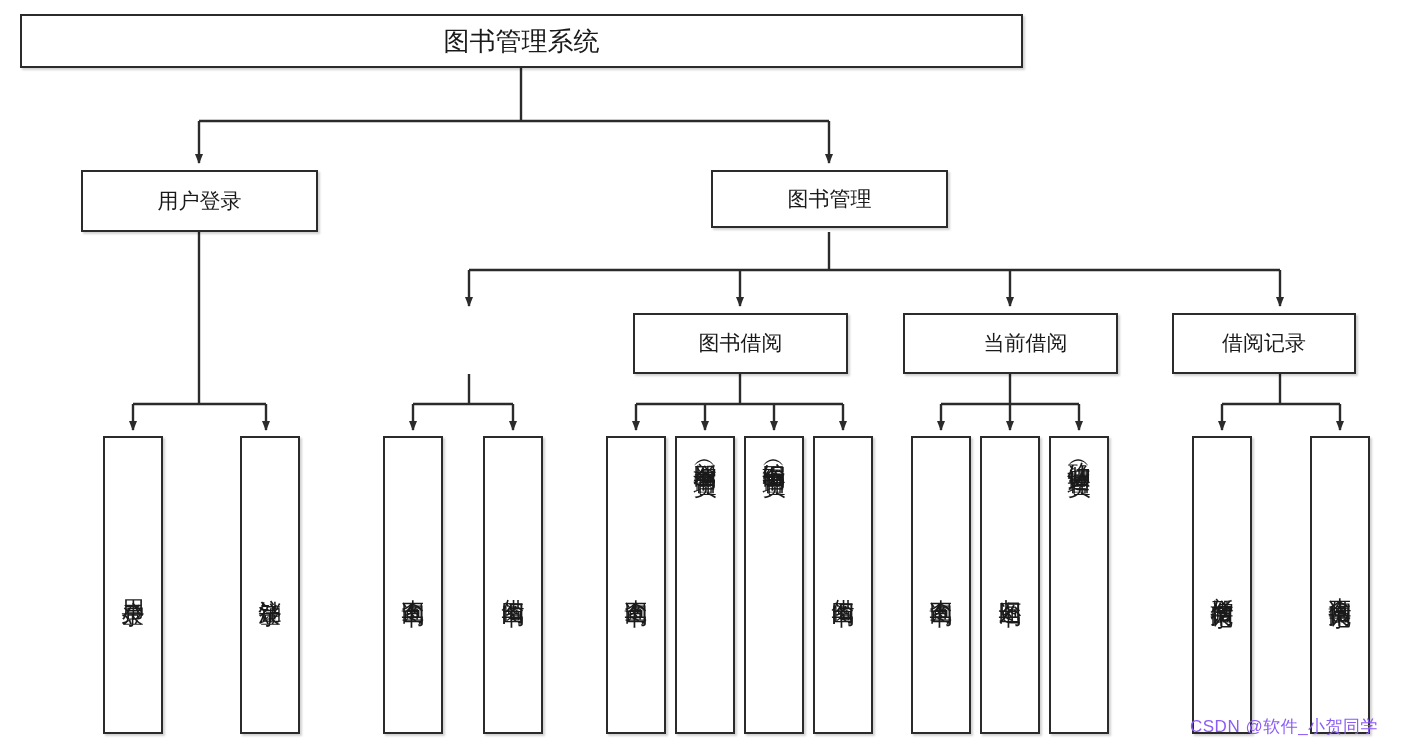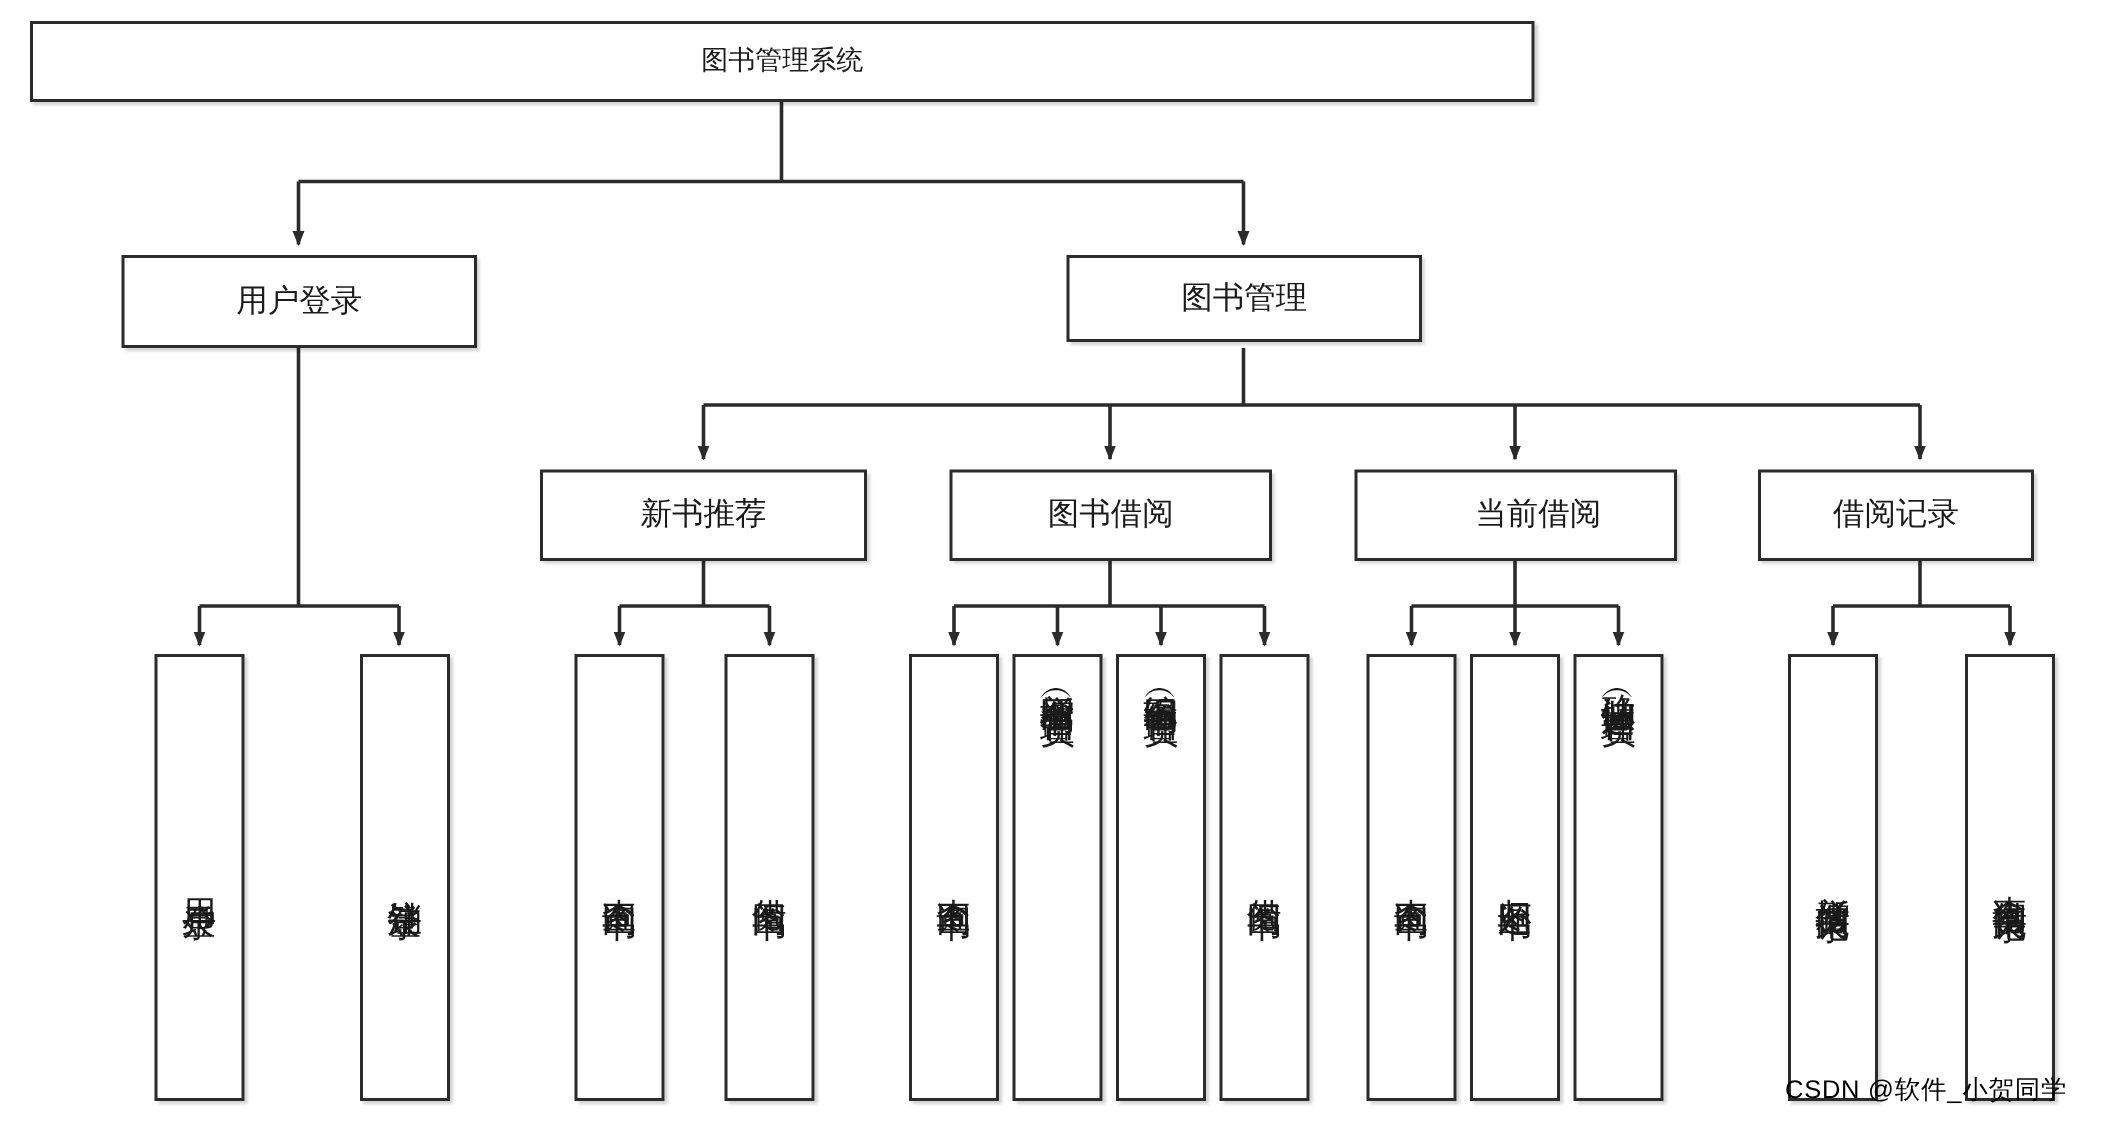--- a/index.html
+++ b/index.html
@@ -37,39 +37,39 @@
   .node-label {
     color: #1a1a1a;
     line-height: 1.08;
     text-align: center;
     white-space: pre-line;
   }
   .node.horiz .node-label {
     font-size: 21px;
   }
   .node.root .node-label {
-    font-size: 18px;
+    font-size: 26px;
   }
   .node.vert {
     align-items: flex-start;
     padding-top: 6px;
   }
   .node.vert .node-label {
     writing-mode: vertical-rl;
     text-orientation: upright;
     font-size: 23px;
     letter-spacing: 2px;
   }
   .node.vert.centered {
     align-items: center;
     padding-top: 0;
   }
   .watermark {
     position: absolute;
-    color: #000000;
+    color: #8b5cf6;
     font-size: 17px;
     white-space: nowrap;
     letter-spacing: 0.5px;
   }
 </style>
 </head>
 <body>
 
 <div id="canvas">
 
@@ -127,23 +127,20 @@
     <span class="node-label">图书管理系统</span>
   </div>
 
   <div class="node horiz" style="left:81px; top:170px; width:237px; height:62px;">
     <span class="node-label">用户登录</span>
   </div>
   <div class="node horiz" style="left:711px; top:170px; width:237px; height:58px;">
     <span class="node-label">图书管理</span>
   </div>
 
-  <div class="node horiz" style="left:360px; top:313px; width:218px; height:61px;">
-    <span class="node-label">新书推荐</span>
-  </div>
   <div class="node horiz" style="left:633px; top:313px; width:215px; height:61px;">
     <span class="node-label">图书借阅</span>
   </div>
   <div class="node horiz" style="left:903px; top:313px; width:215px; height:61px;padding-left:30px;">
     <span class="node-label">当前借阅</span>
   </div>
   <div class="node horiz" style="left:1172px; top:313px; width:184px; height:61px;">
     <span class="node-label">借阅记录</span>
   </div>
 

